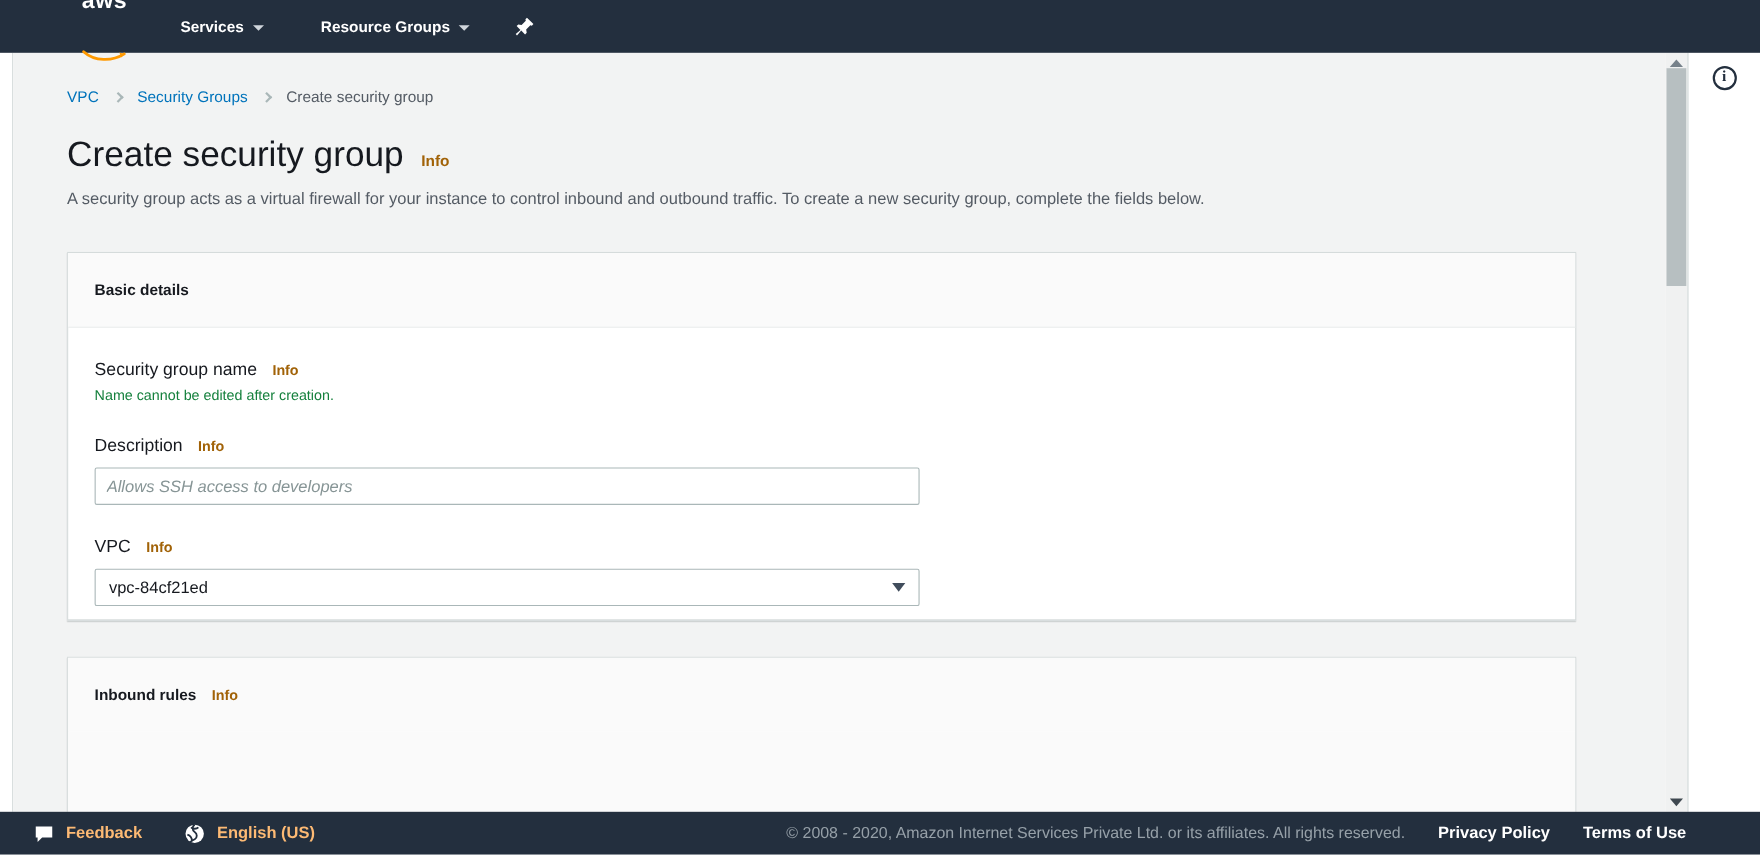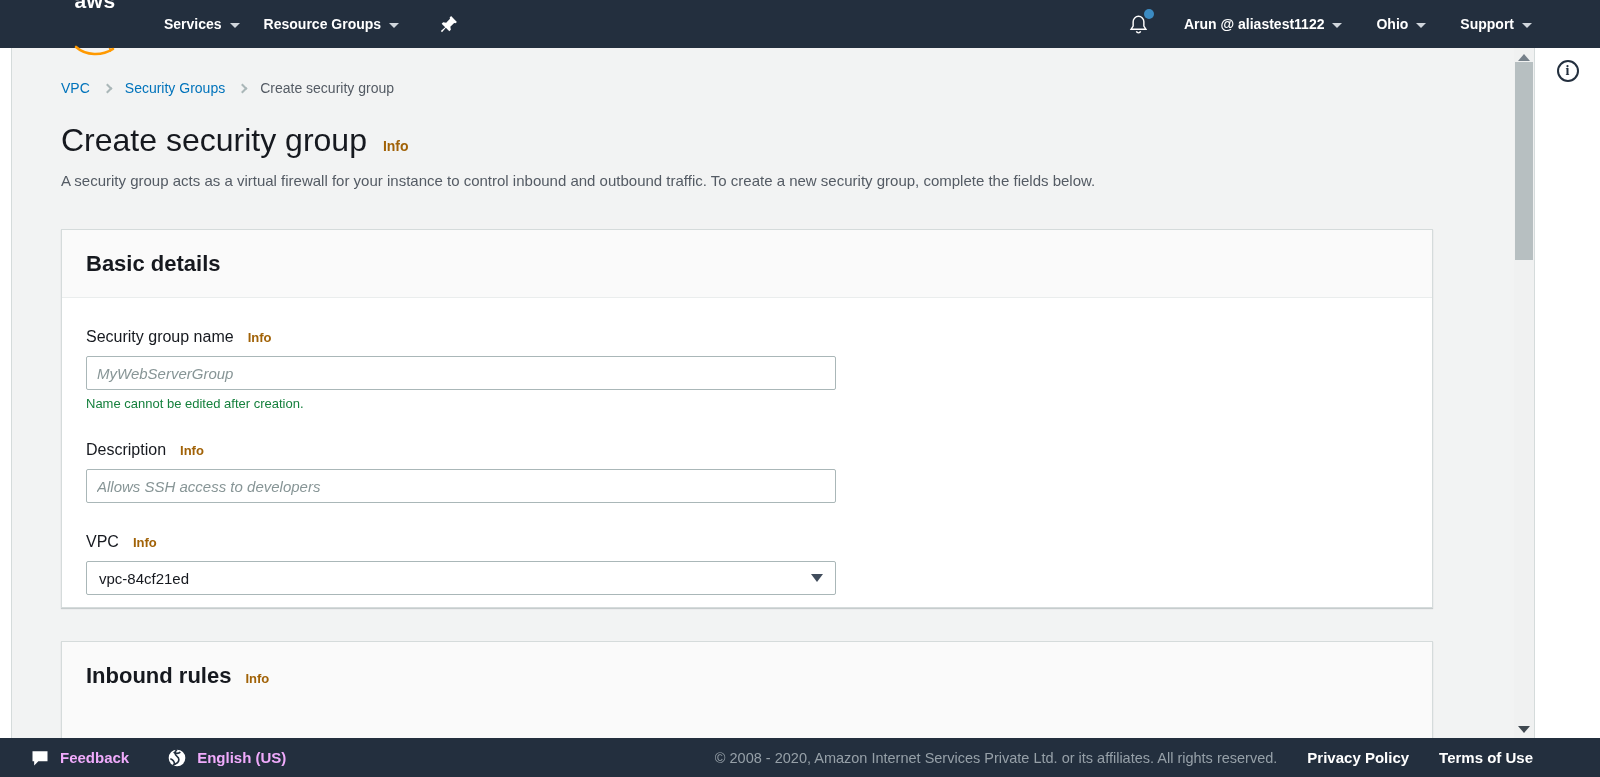--- a/index.html
+++ b/index.html
@@ -10,21 +10,21 @@
     background:#ffffff; color:#16191f;
   }
 
   
   .navbar {
     height:48px; background:#232f3e; display:flex; align-items:center;
     padding:0 68px 0 0; position:relative; z-index:5;
   }
   .nav-logo { margin-left:74px; display:flex; flex-direction:column; align-items:center; cursor:pointer;gap:35px; }
   .nav-logo .aws-text { color:#fff; font-weight:700; font-size:21px; line-height:18px; letter-spacing:0.5px; }
-  .nav-left { display:flex; align-items:center; margin-left:48px; gap:24px; }
+  .nav-left { display:flex; align-items:center; margin-left:48px; gap:52px; }
   .nav-item { display:flex; align-items:center; gap:8px; color:#ffffff; font-size:14px; font-weight:700; cursor:pointer; }
   .caret { width:0; height:0; border-left:5px solid transparent; border-right:5px solid transparent; border-top:5px solid #d0d6dc; margin-top:2px; }
   .nav-pin { margin-left:40px; cursor:pointer; display:flex; align-items:center; }
   .nav-right { margin-left:auto; display:flex; align-items:center; gap:34px; }
   .bell-wrap { position:relative; cursor:pointer; display:flex; }
   .bell-badge { position:absolute; top:-3px; right:-4px; width:10px; height:10px; border-radius:50%; }
 
   
   .main { display:flex; height:690px; }
   .left-strip { width:12px; background:#ffffff; border-right:1px solid #d5dbdb; }
@@ -39,21 +39,21 @@
   .page-title { font-size:32px; font-weight:400; color:#16191f; line-height:36px; }
   .info-link { color:#a16207; font-weight:700; font-size:14px; margin-left:16px; cursor:pointer; text-decoration:none; }
   .page-desc { margin-top:14px; font-size:15px; color:#545b64; }
 
   
   .card {
     width:1372px; background:#ffffff; border:1px solid #d5dbdb;
     box-shadow:0 1px 1px rgba(0,28,36,0.18); margin-top:40px;
   }
   .card-header { background:#fafafa; border-bottom:1px solid #eaeded; padding:21px 24px; display:flex; align-items:baseline; }
-  .card-title { font-size:22px; font-weight:700; color:#16191f; line-height:25px; }
+  .card-title { font-size:14px; font-weight:700; color:#16191f; line-height:25px; }
   .card-header .info-link { font-size:13px; margin-left:14px; }
   .card-body { padding:30px 24px 12px; }
 
   .field + .field { margin-top:30px; }
   .field-label-row { display:flex; align-items:baseline; }
   .field-label { font-size:16px; color:#16191f; }
   .field-label-row .info-link { font-size:13px; margin-left:14px; }
   .text-input {
     display:block; width:750px; height:34px; margin-top:10px; padding:0 10px;
     border:1px solid #aab7b8; border-radius:2px; font-size:15px; color:#16191f;
@@ -85,21 +85,21 @@
     width:22px; height:22px; border:2px solid #232f3e; border-radius:50%;
     display:flex; align-items:center; justify-content:center; cursor:pointer;
     font-family:"Liberation Serif", serif; font-weight:700; font-size:14px; color:#232f3e; line-height:1;
   }
 
   
   .footer {
     height:39px; background:#232f3e; display:flex; align-items:center;
     padding:0 67px 0 30px; position:relative; z-index:5;
   }
-  .footer-item { display:flex; align-items:center; gap:10px; color:#f0abfc; font-size:15px; font-weight:700; cursor:pointer; }
+  .footer-item { display:flex; align-items:center; gap:10px; color:#fdba74; font-size:15px; font-weight:700; cursor:pointer; }
   .footer-item + .footer-item { margin-left:38px; }
   .footer-copy { margin-left:auto; color:#96a0a8; font-size:14.5px; }
   .footer-link { color:#ffffff; font-size:15px; font-weight:700; cursor:pointer; text-decoration:none; }
   .footer-link.privacy { margin-left:30px; }
   .footer-link.terms { margin-left:30px; }
 </style>
 </head>
 <body>
 
 <div class="navbar">
@@ -121,41 +121,20 @@
       <span class="caret"></span>
     </div>
   </div>
 
   <div class="nav-pin">
     <svg width="20" height="22" viewBox="0 0 24 24">
       <path d="M14.5 2.5 L21.5 9.5 L19.8 11.2 L18.2 10.8 L13.6 15.4 L14.2 19 L12.4 20.8 L8.2 16.6 L3.6 21.8 L2.2 20.4 L7.4 15.8 L3.2 11.6 L5 9.8 L8.6 10.4 L13.2 5.8 L12.8 4.2 Z" fill="#ffffff"></path>
     </svg>
   </div>
 
-  <div class="nav-right">
-    <div class="bell-wrap">
-      <svg width="23" height="24" viewBox="0 0 24 24" fill="none" stroke="#ffffff" stroke-width="1.5">
-        <path d="M12 4 a5.6 5.6 0 0 1 5.6 5.6 V14.2 l2.1 3.2 H4.3 l2.1 -3.2 V9.6 A5.6 5.6 0 0 1 12 4 z"></path>
-        <path d="M9.8 19.6 a2.3 2.3 0 0 0 4.4 0"></path>
-      </svg>
-      <span class="bell-badge" style="background:#3b8bc2"></span>
-    </div>
-    <div class="nav-item">
-      <span>Arun @ aliastest1122</span>
-      <span class="caret"></span>
-    </div>
-    <div class="nav-item">
-      <span>Ohio</span>
-      <span class="caret"></span>
-    </div>
-    <div class="nav-item">
-      <span>Support</span>
-      <span class="caret"></span>
-    </div>
-  </div>
 </div>
 
 <div class="main">
   <div class="left-strip"></div>
 
   <div class="content">
 
     <div class="breadcrumb">
       <a>VPC</a>
       <span class="crumb-sep"></span>
@@ -173,21 +152,20 @@
     <div class="card">
       <div class="card-header">
         <span class="card-title">Basic details</span>
       </div>
       <div class="card-body">
         <div class="field">
           <div class="field-label-row">
             <span class="field-label">Security group name</span>
             <a class="info-link">Info</a>
           </div>
-          <input class="text-input" type="text" placeholder="MyWebServerGroup" style="">
           <div class="helper">Name cannot be edited after creation.</div>
         </div>
 
         <div class="field">
           <div class="field-label-row">
             <span class="field-label">Description</span>
             <a class="info-link">Info</a>
           </div>
           <input class="text-input" type="text" placeholder="Allows SSH access to developers" style="">
         </div>

